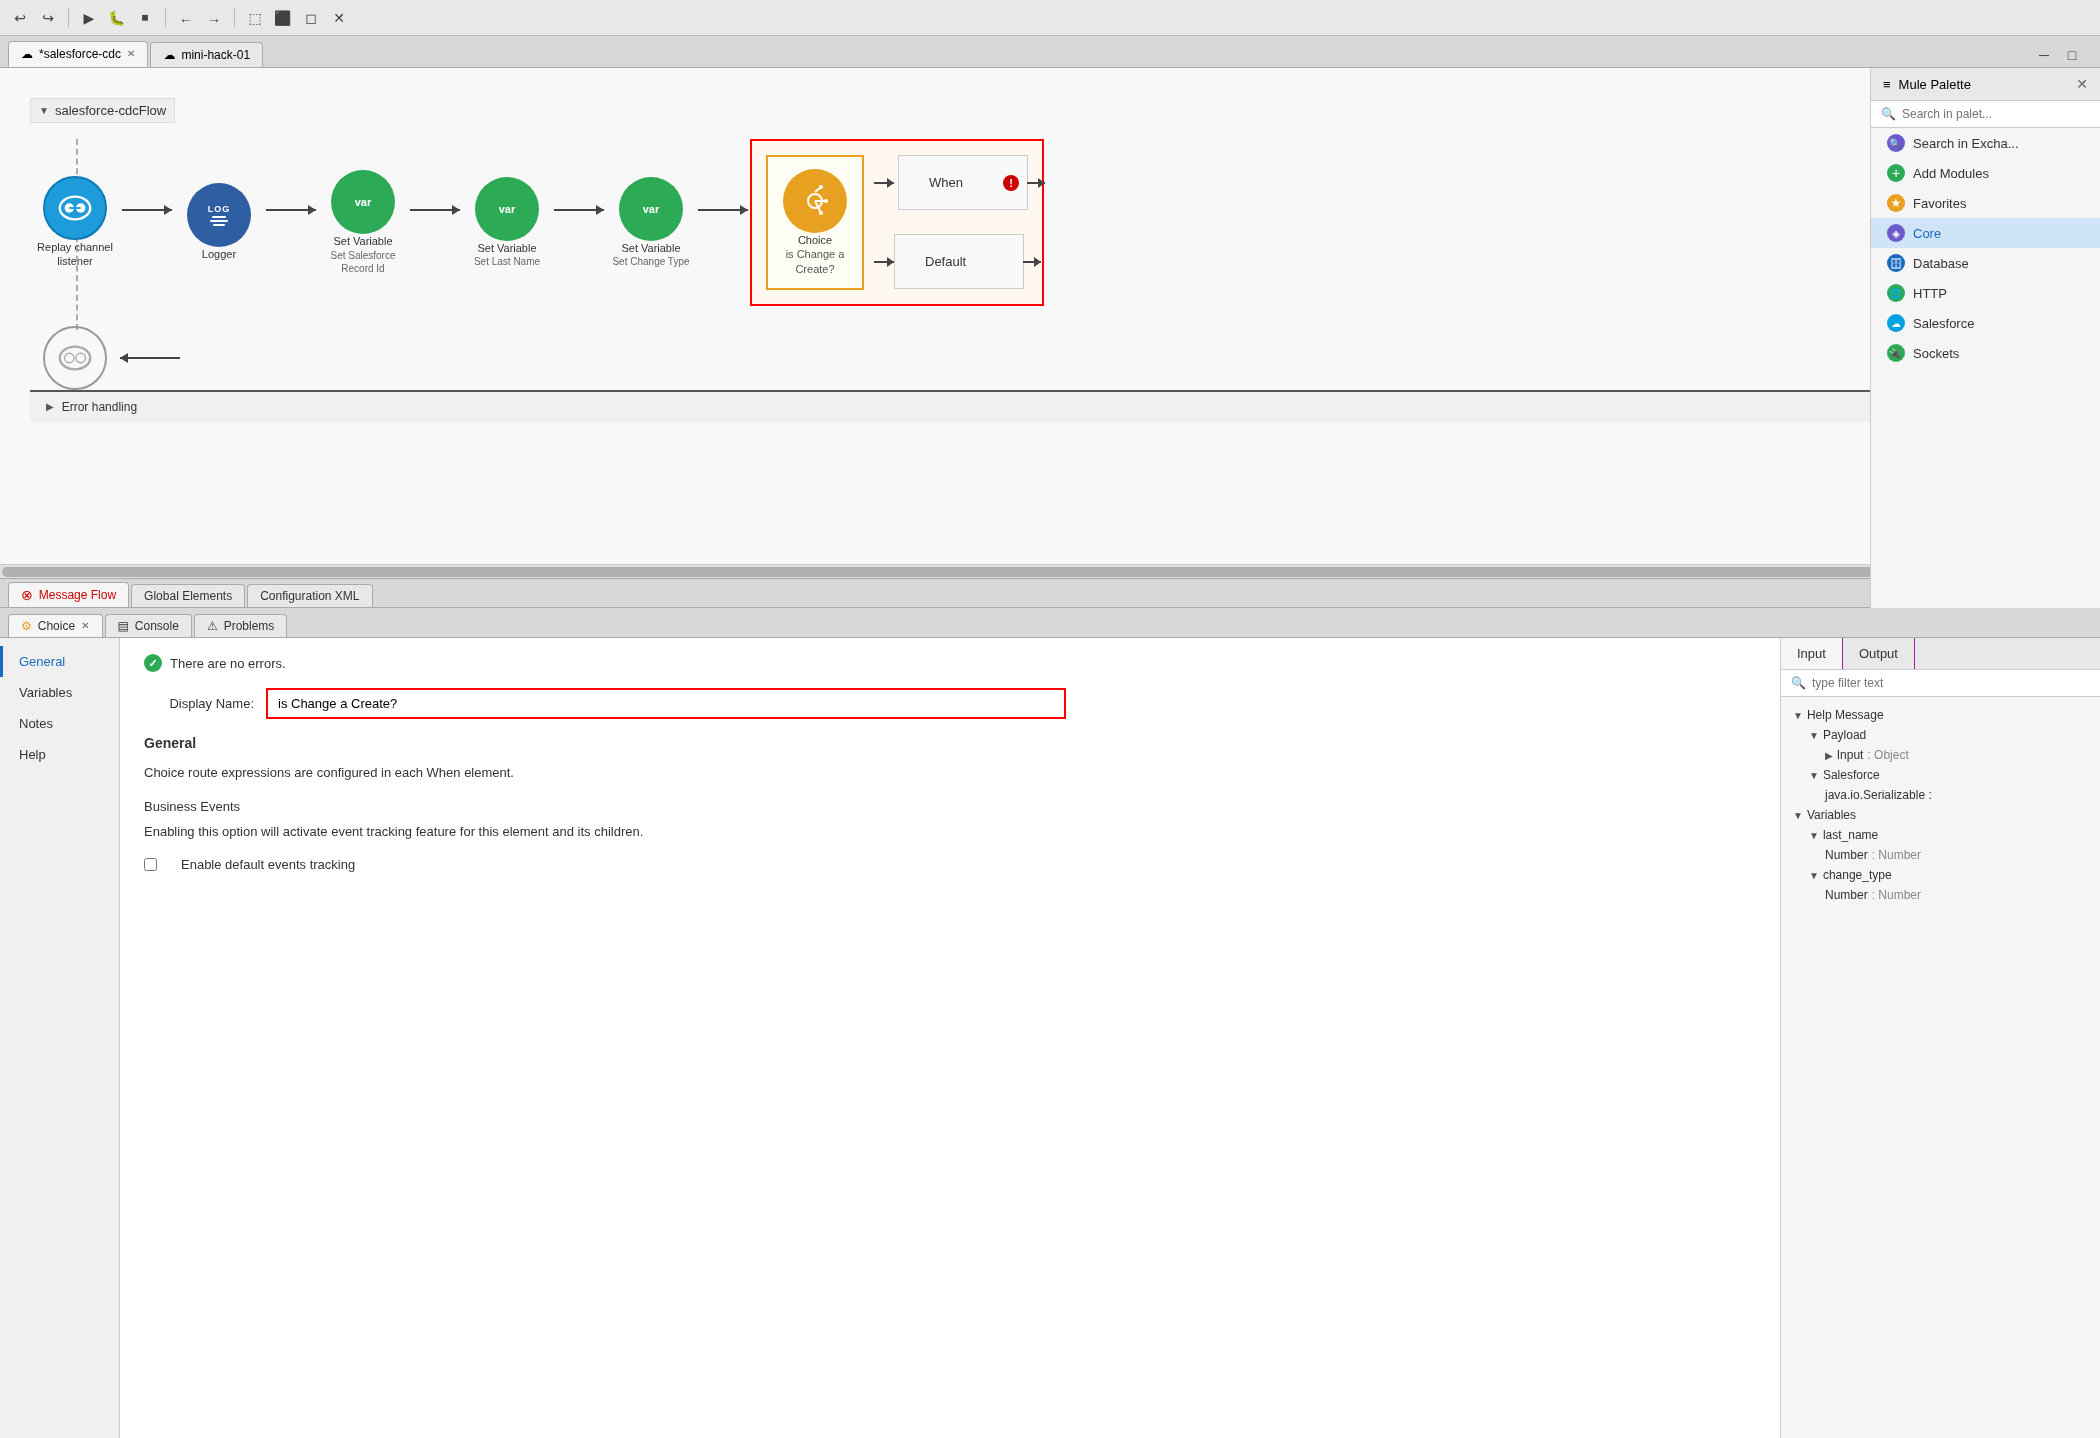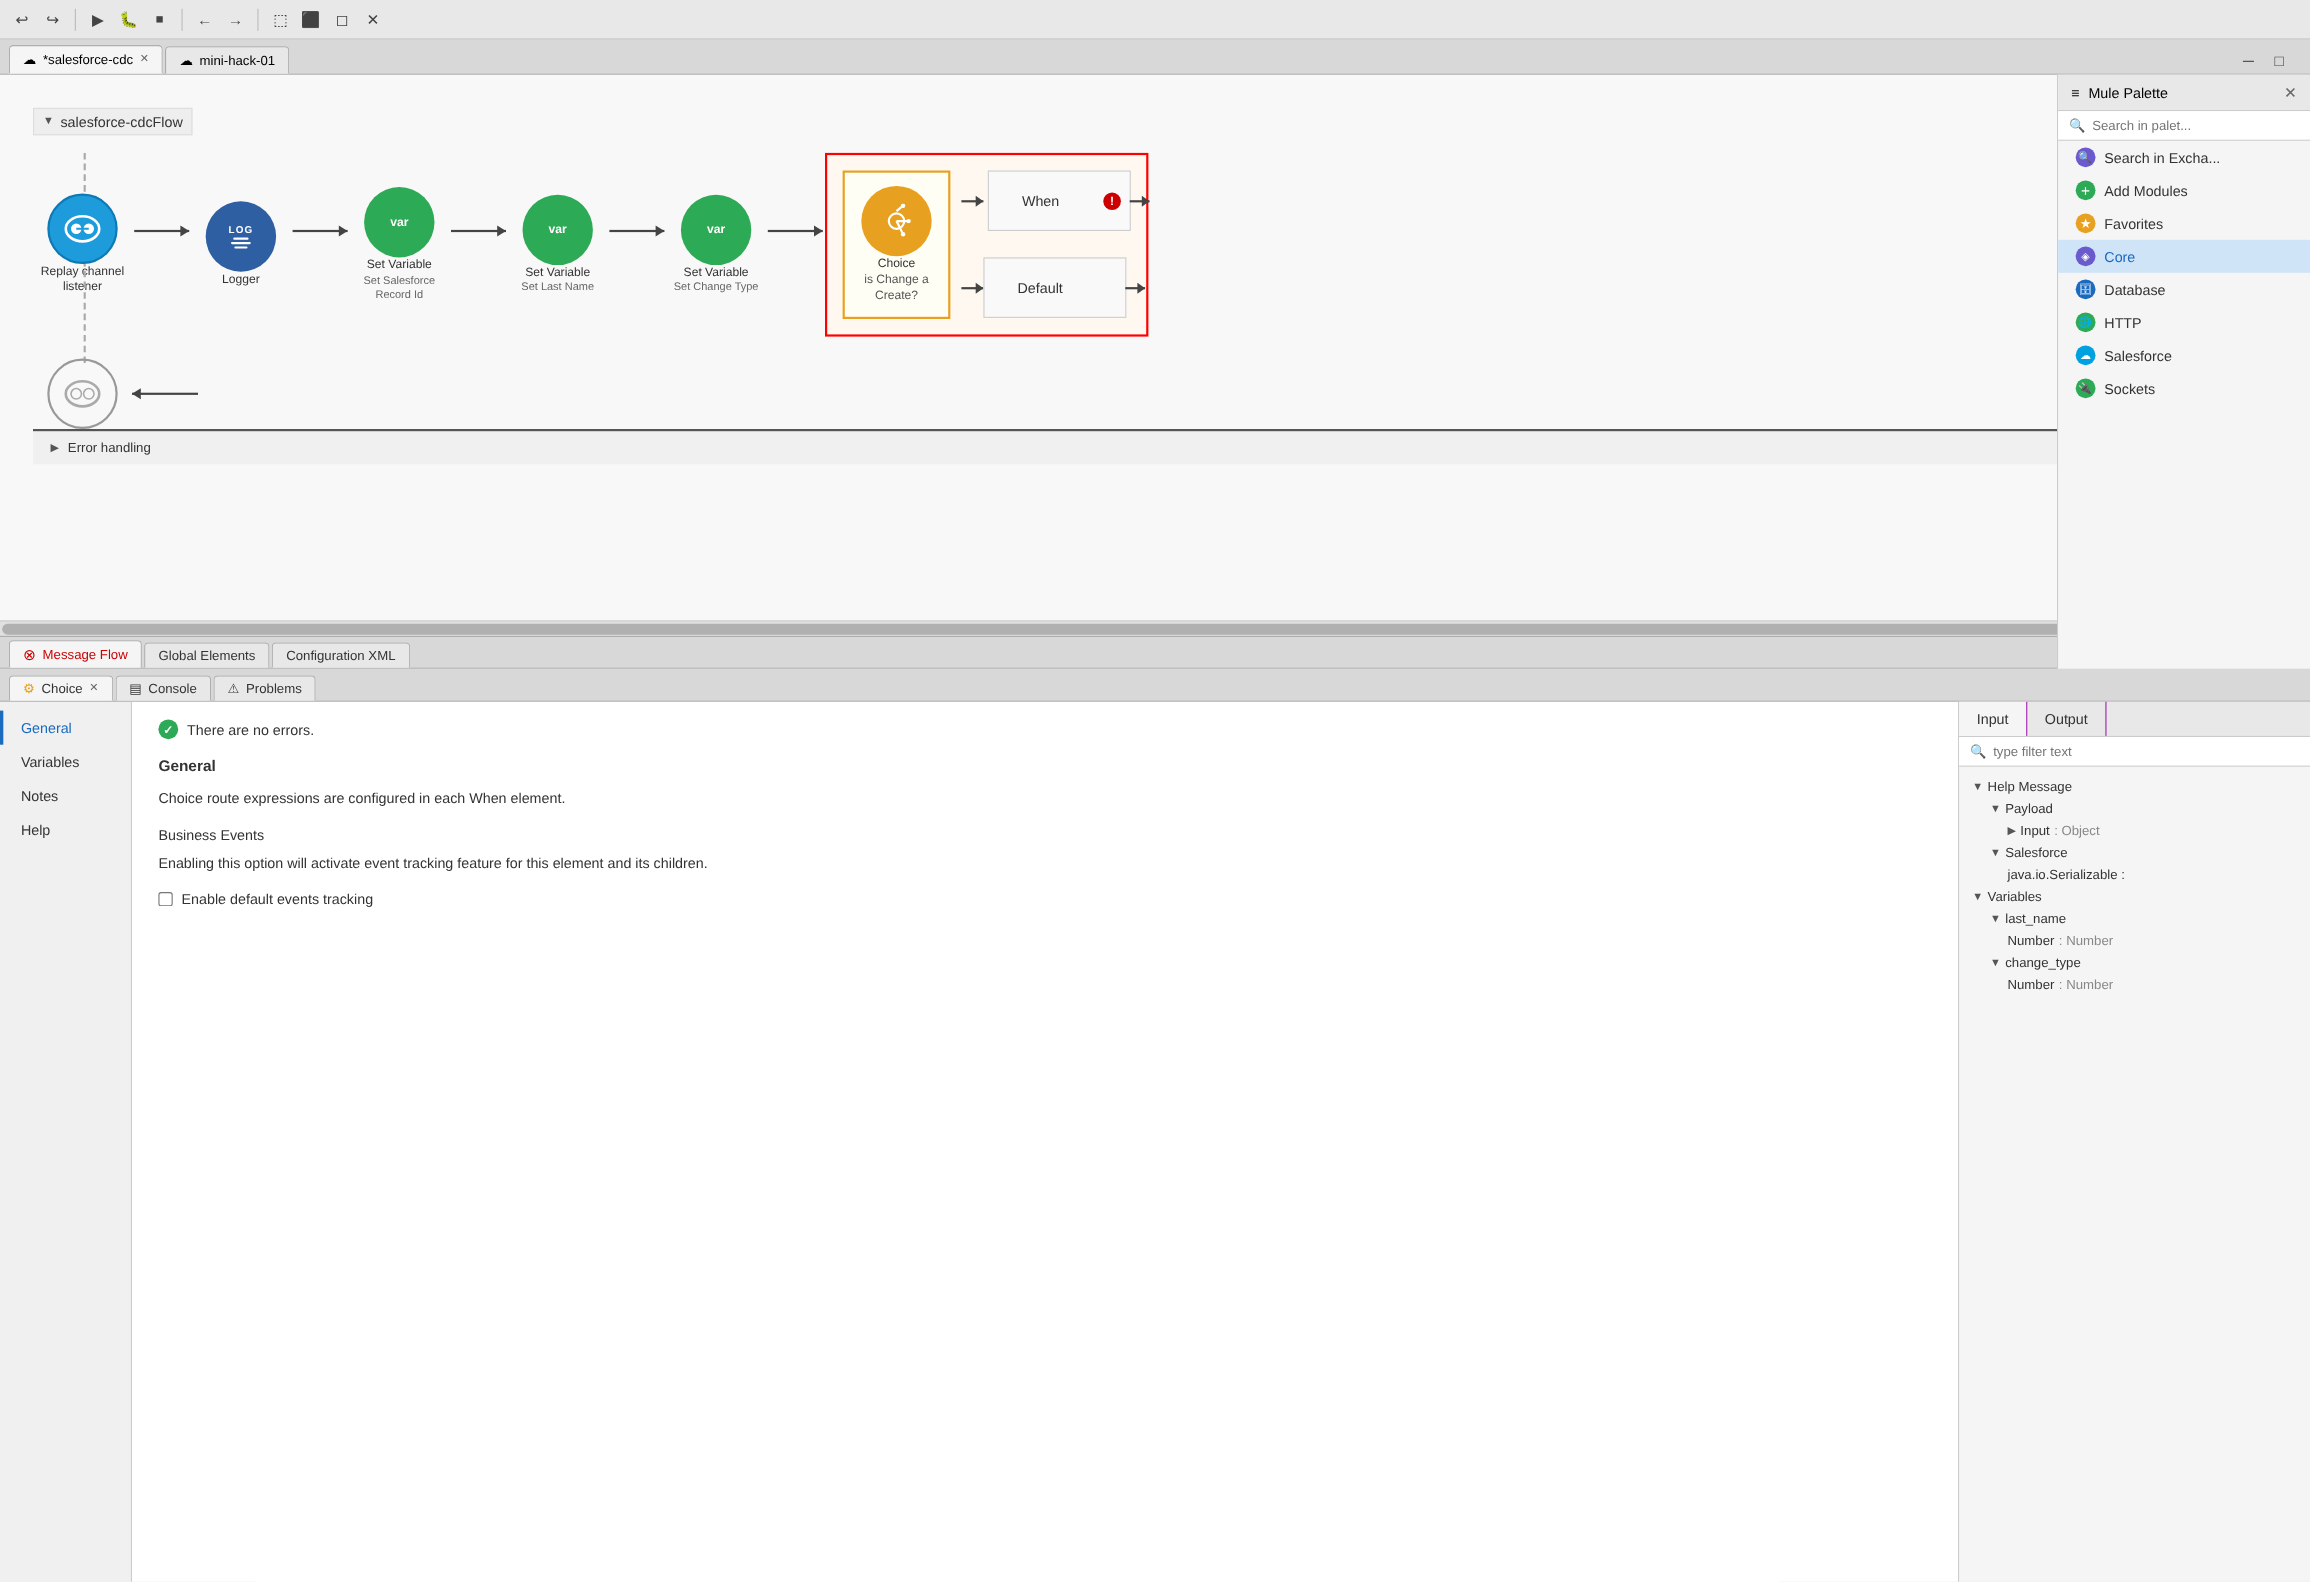--- a/index.html
+++ b/index.html
@@ -217,21 +217,21 @@
     .section-subtitle {
       font-size: 13px;
       font-weight: 500;
       color: #333;
       margin-bottom: 8px;
     }
 
     .checkbox-row {
       display: flex;
       align-items: center;
-      gap: 8px;
+      gap: 24px;
       font-size: 13px;
       color: #333;
     }
 
     
     .right-panel {
       width: 320px;
       background: #f5f5f5;
       border-left: 1px solid #ccc;
       display: flex;
@@ -781,20 +781,24 @@
           </div>
         </div>
 
         <div class="props-content">
 
           <div class="success-banner">
             <div class="success-icon">✓</div>
             <span>There are no errors.</span>
           </div>
 
+          <div class="form-row">
+            <label class="form-label">Display Name:</label>
+            <input class="form-input" type="text" value="is Change a Create?" style="">
+          </div>
 
           <div class="section-title">General</div>
           <p class="section-description">Choice route expressions are configured in each When element.</p>
 
           <div class="section-subtitle">Business Events</div>
           <p class="section-description">Enabling this option will activate event tracking feature for this element and its children.</p>
           <div class="checkbox-row">
             <input type="checkbox" style="">
             <label>Enable default events tracking</label>
           </div>

